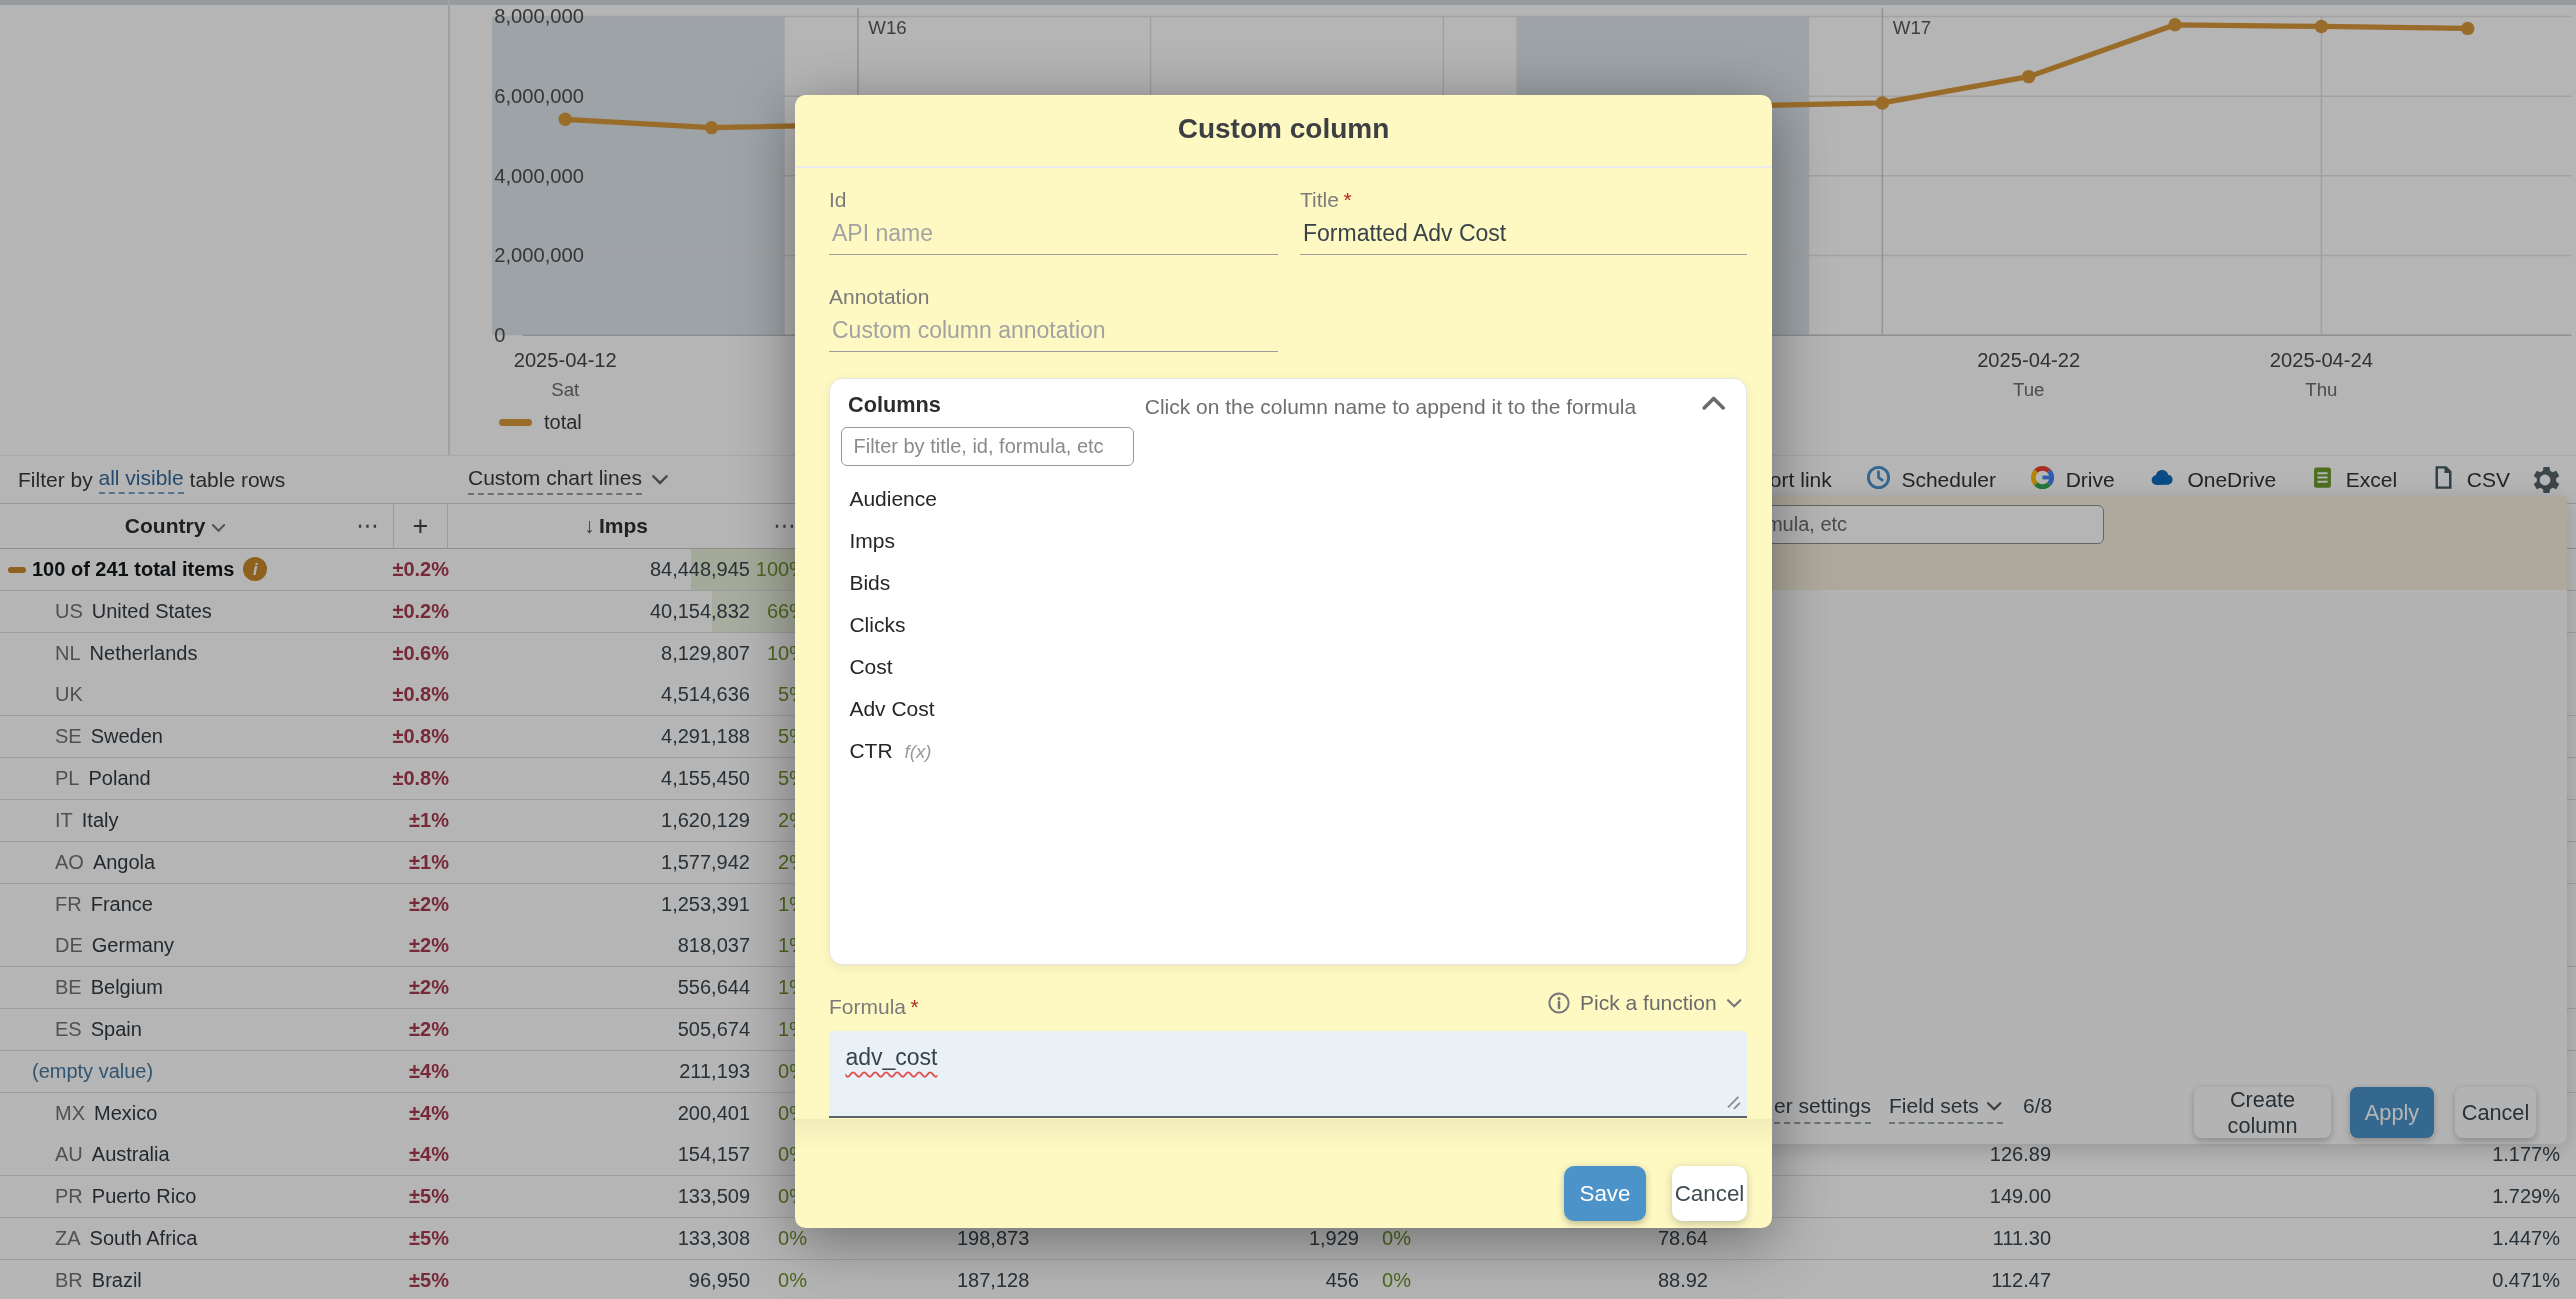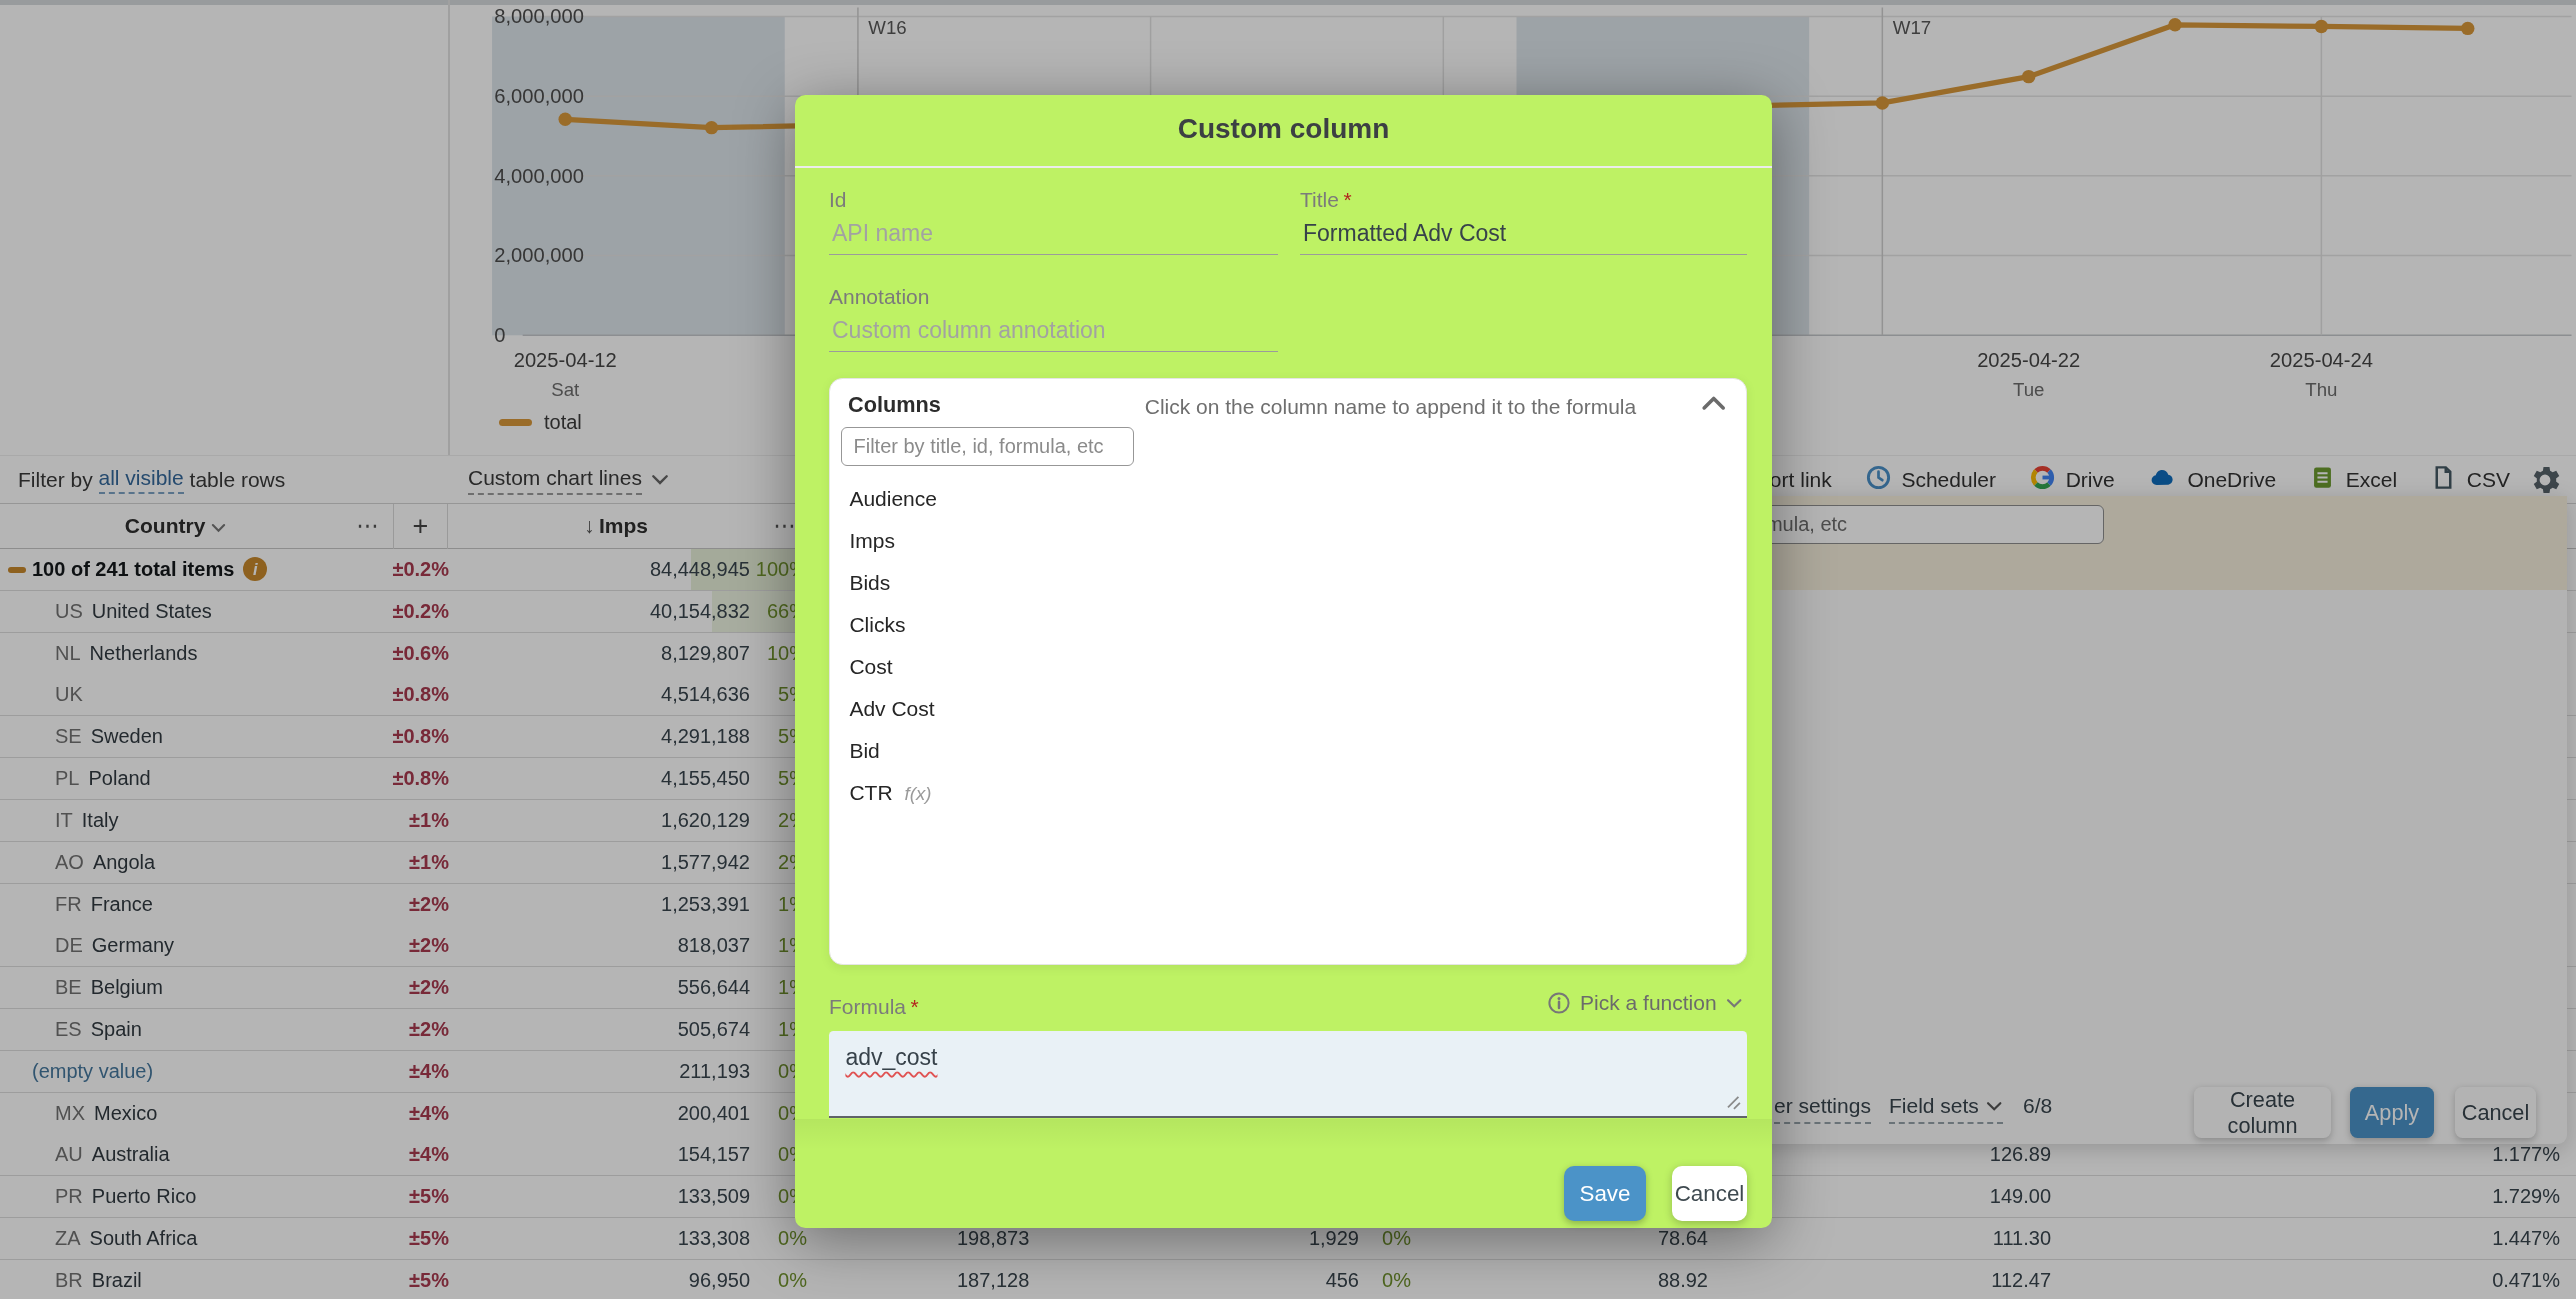--- a/index.html
+++ b/index.html
@@ -73,21 +73,21 @@
   .f-settings { left:27px; top:16.4px; }
   .f-fieldsets { left:142px; top:16.4px; display:flex; gap:7.5px; align-items:center; }
   .f-count { position:absolute; left:276px; top:16.4px; font-size:21px; color:#39454e; }
   .pbtn { position:absolute; top:9px; height:51px; border:none; border-radius:7.5px; font-size:21.7px; font-family:inherit; color:#39454e; background:#fdfdfd; box-shadow:0 2.2px 7.5px rgba(0,0,0,0.22); cursor:pointer; }
   .pbtn-create { left:447px; width:137px; }
   .pbtn-apply { left:603px; width:84px; background:#4b93c8; color:#fff; }
   .pbtn-cancel { left:708px; width:81px; }
 
   
   .overlay { position:absolute; inset:0; background:rgba(0,0,0,0.29); z-index:40; }
-  .modal { position:absolute; left:795px; top:95px; width:977px; height:1133px; background:#bef264; border-radius:10.5px; box-shadow:0 12px 60px rgba(0,0,0,0.40); z-index:60; }
+  .modal { position:absolute; left:795px; top:95px; width:977px; height:1133px; background:#fef9c3; border-radius:10.5px; box-shadow:0 12px 60px rgba(0,0,0,0.40); z-index:60; }
   .m-title { position:absolute; left:0; top:18px; width:100%; text-align:center; font-size:28px; font-weight:700; color:#3c4043; }
   .m-hdiv { position:absolute; left:0; top:71px; width:100%; height:1.5px; background:#ececec; }
   .m-label { position:absolute; font-size:21px; color:#7b7b7b; }
   .req { color:#b3261e; margin-left:4.5px; }
   .m-input { position:absolute; height:42px; border:none; border-bottom:1.5px solid #9b9b9b; font-size:23px; color:#37424a; font-family:inherit; background:transparent; outline:none; padding:0 3px; }
   .m-input::placeholder { color:#a2a2a2; }
   .card { position:absolute; left:34px; top:283px; width:918px; height:587px; background:#fff; border:0.7px solid #e5e5e5; border-radius:13.4px; box-shadow:0 2.2px 10.5px rgba(0,0,0,0.07); }
   .card-head { position:absolute; left:18px; top:13.4px; font-size:21.7px; font-weight:700; color:#2c2c2c; }
   .card-hint { position:absolute; left:299px; top:15.7px; width:523px; text-align:center; font-size:21px; color:#6f6f6f; }
   .card-collapse { position:absolute; right:19.4px; top:16.4px; cursor:pointer; }
@@ -451,21 +451,20 @@
             <path d="M3 12l9-9 9 9" fill="none" stroke="#6b6b6b" stroke-width="3.4" stroke-linecap="round" stroke-linejoin="round"></path>
           </svg></div>
       <input class="card-filter" placeholder="Filter by title, id, formula, etc" style="">
       <div class="col-list">
           <div class="col-item"><span>Audience</span></div>
           <div class="col-item"><span>Imps</span></div>
           <div class="col-item"><span>Bids</span></div>
           <div class="col-item"><span>Clicks</span></div>
           <div class="col-item"><span>Cost</span></div>
           <div class="col-item"><span>Adv Cost</span></div>
-          <div class="col-item"><span>Bid</span></div>
           <div class="col-item"><span>CTR</span><span class="fx">f(x)</span></div>
         </div>
     </div>
 
     <div class="m-formula-label"><span>Formula</span><span class="req">*</span></div>
     <div class="pickfn">
       <svg width="24" height="24" viewBox="0 0 24 24">
           <circle cx="12" cy="12" r="9.6" fill="none" stroke="#777" stroke-width="2"></circle>
           <path d="M12 10.8V17" stroke="#777" stroke-width="2.5" stroke-linecap="round"></path>
           <circle cx="12" cy="7.4" r="1.5" fill="#777"></circle>

